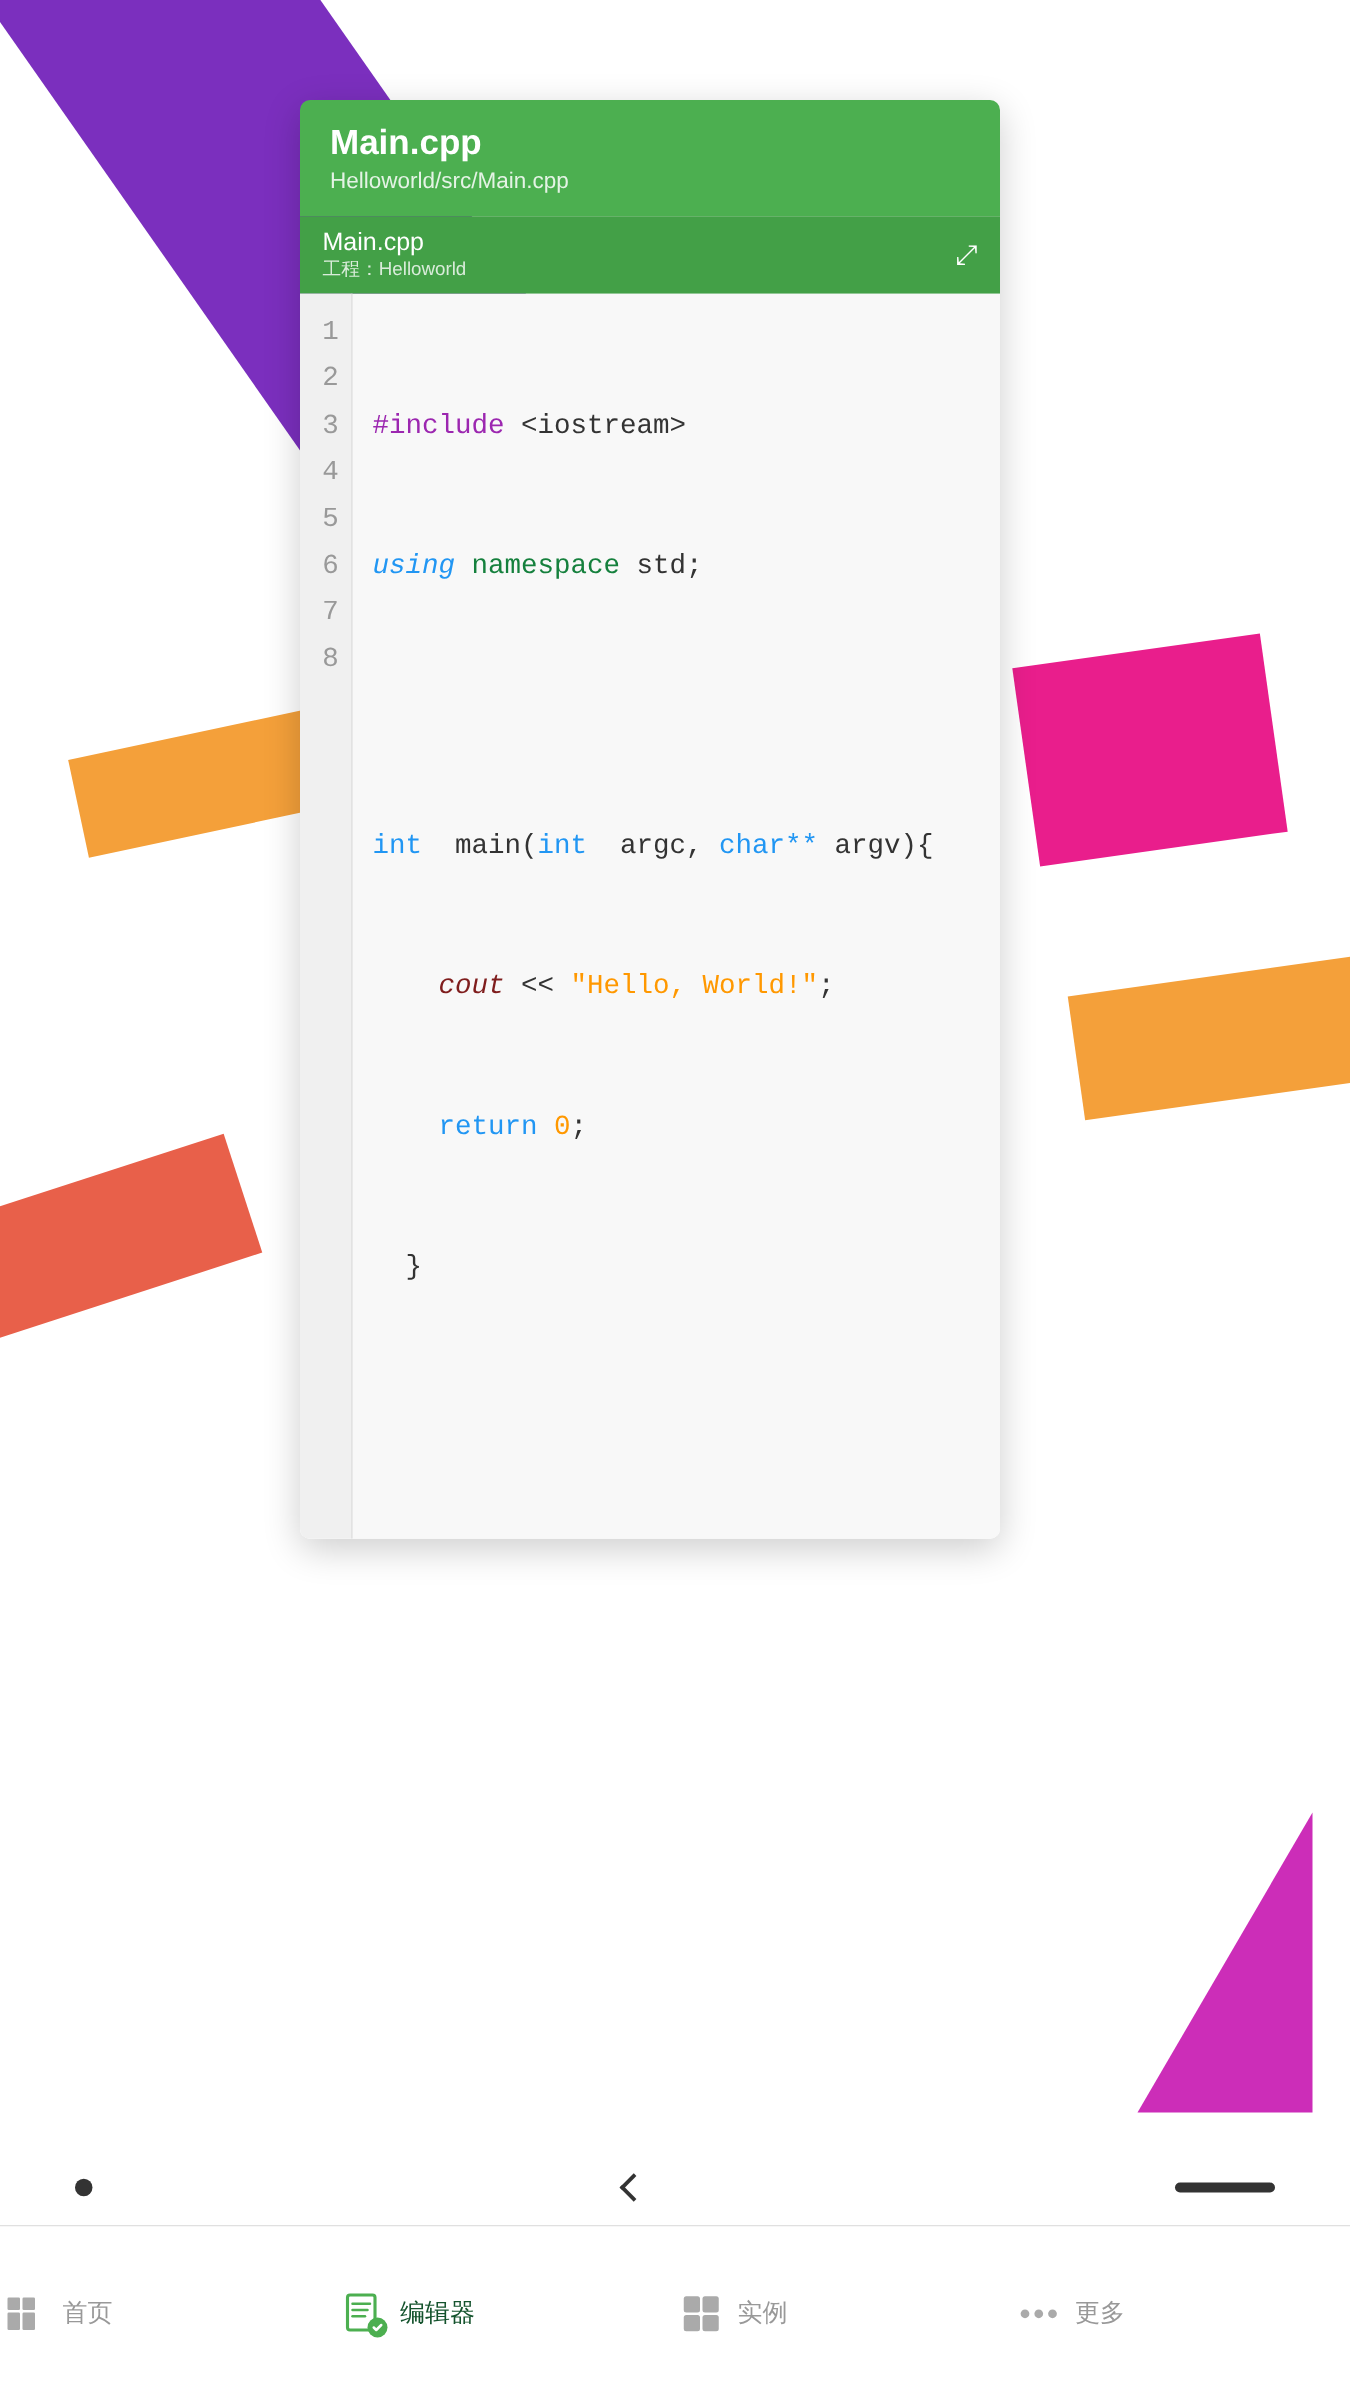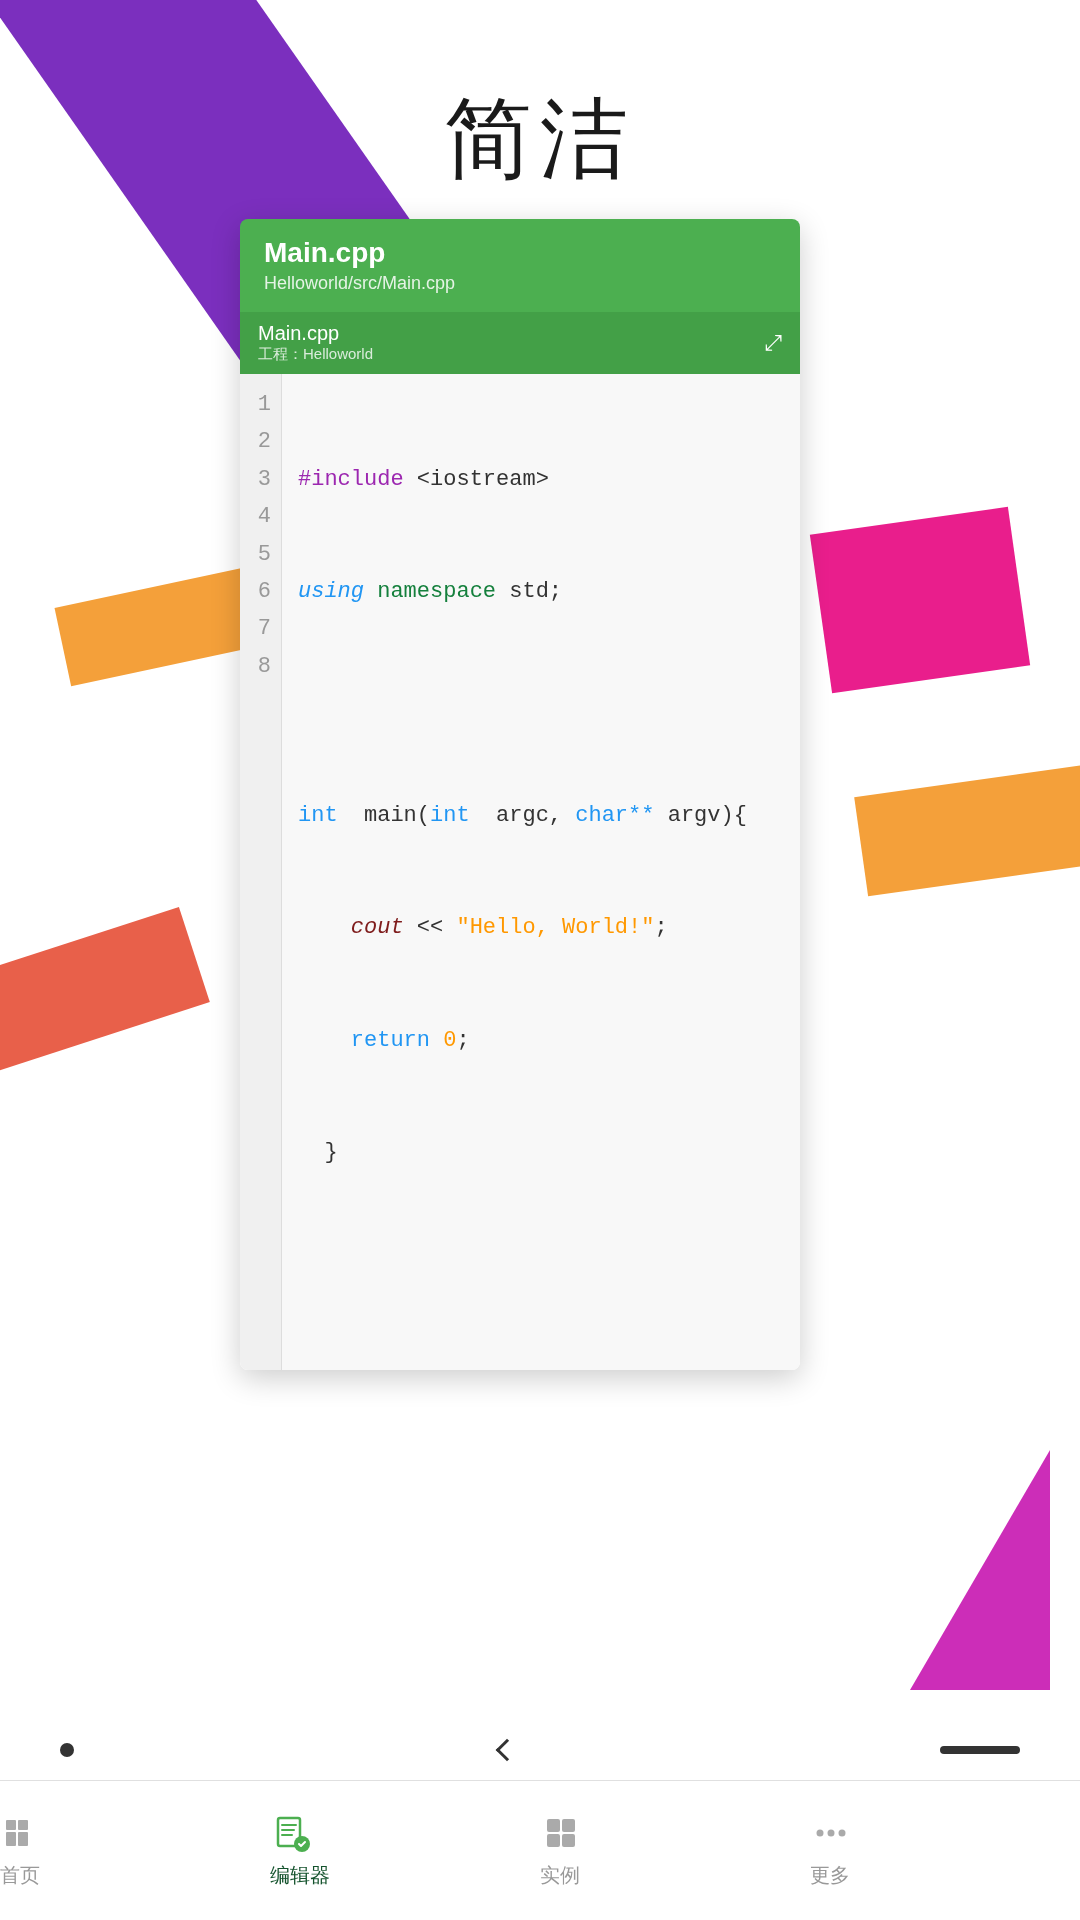--- a/index.html
+++ b/index.html
@@ -250,21 +250,22 @@
       background: #ffffff;
       border-top: 1px solid #e0e0e0;
       display: flex;
       align-items: center;
       justify-content: space-around;
       z-index: 10;
     }
 
     .nav-item {
       display: flex;
-      flex-direction: column;
+      flex-direction: row;
+      align-items: center;
       gap: 8px;
       cursor: pointer;
       flex: 1;
     }
 
     .nav-label {
       font-size: 20px;
       color: #999;
     }
 
@@ -317,21 +318,20 @@
 <body>
 
 <div class="shape-purple-diagonal"></div>
 <div class="shape-pink-rect"></div>
 <div class="shape-orange-top"></div>
 <div class="shape-orange-right"></div>
 <div class="shape-red-left"></div>
 <div class="shape-magenta-triangle"></div>
 
 <div class="page-content">
-  <h1 class="main-title">简洁</h1>
 
   <div class="editor-card">
 
     <div class="editor-toolbar">
       <div class="file-info">
         <div class="file-name-main">Main.cpp</div>
         <div class="file-path">Helloworld/src/Main.cpp</div>
       </div>
     </div>
 

